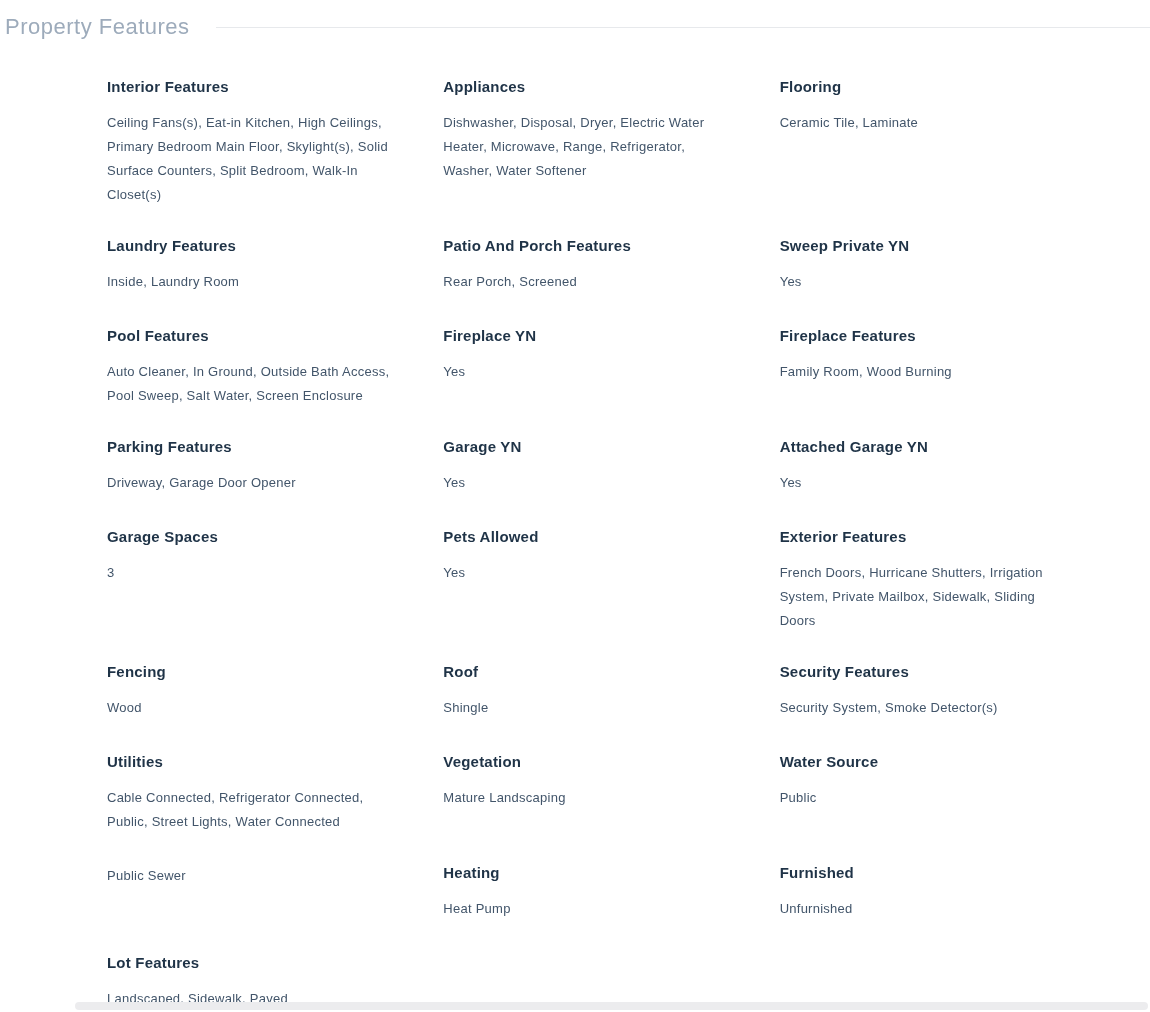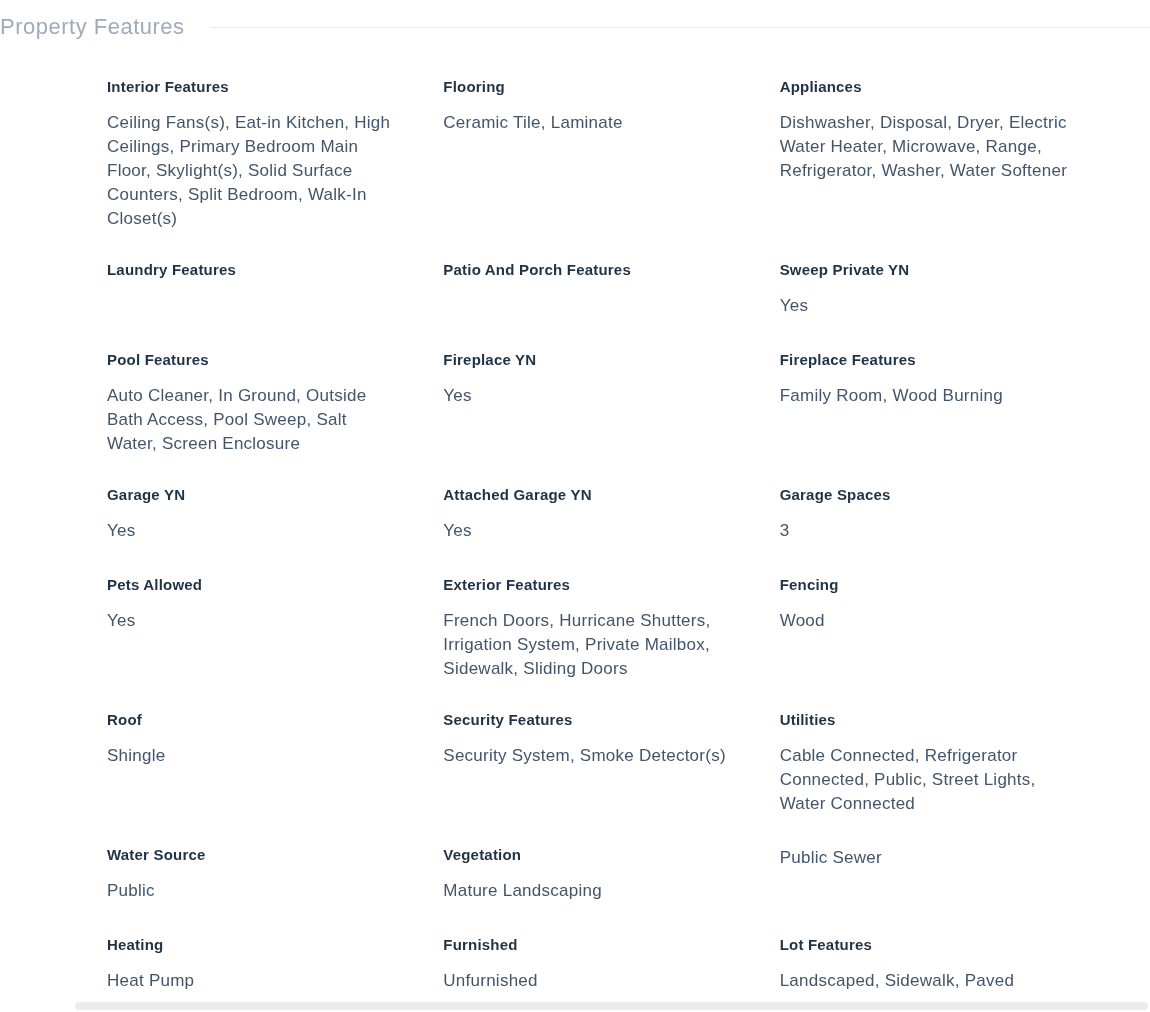--- a/index.html
+++ b/index.html
@@ -12,20 +12,21 @@
   }
   .page {
     position: relative;
     width: 1150px;
     height: 1012px;
     padding-top: 12px;
   }
   .section-header {
     display: flex;
     align-items: center;
+    padding-left: 5px;
     height: 30px;
   }
   .section-title {
     font-size: 22px;
     font-weight: 500;
     letter-spacing: 0.5px;
     color: #9dabbb;
     white-space: nowrap;
   }
   .section-divider {
@@ -43,21 +44,21 @@
   }
   .feature-item { min-height: 60px; }
   .feature-label {
     font-size: 15px;
     font-weight: 700;
     color: #1f3347;
     letter-spacing: 0.2px;
     margin-bottom: 16px;
   }
   .feature-value {
-    font-size: 17px;
+    font-size: 13px;
     font-weight: 400;
     color: #42556a;
     letter-spacing: 0.25px;
     line-height: 24px;
   }
   .h-scrollbar {
     position: absolute;
     left: 75px;
     right: 2px;
     bottom: 2px;
@@ -76,35 +77,37 @@
     <div class="section-divider"></div>
   </div>
 
   <div class="features-grid">
     <div class="feature-item">
       <div class="feature-label">Interior Features</div>
       <div class="feature-value">Ceiling Fans(s), Eat-in Kitchen, High Ceilings, Primary Bedroom Main Floor, Skylight(s), Solid Surface Counters, Split Bedroom, Walk-In Closet(s)</div>
     </div>
 
     <div class="feature-item">
+      <div class="feature-label">Appliances</div>
+      <div class="feature-value">Dishwasher, Disposal, Dryer, Electric Water Heater, Microwave, Range, Refrigerator, Washer, Water Softener</div>
+    </div>
+
+    <div class="feature-item">
       <div class="feature-label">Flooring</div>
       <div class="feature-value">Ceramic Tile, Laminate</div>
     </div>
 
     <div class="feature-item">
-      <div class="feature-label">Appliances</div>
-      <div class="feature-value">Dishwasher, Disposal, Dryer, Electric Water Heater, Microwave, Range, Refrigerator, Washer, Water Softener</div>
-    </div>
-
-    <div class="feature-item">
       <div class="feature-label">Laundry Features</div>
+      <div class="feature-value">Inside, Laundry Room</div>
     </div>
 
     <div class="feature-item">
       <div class="feature-label">Patio And Porch Features</div>
+      <div class="feature-value">Rear Porch, Screened</div>
     </div>
 
     <div class="feature-item">
       <div class="feature-label">Sweep Private YN</div>
       <div class="feature-value">Yes</div>
     </div>
 
     <div class="feature-item">
       <div class="feature-label">Pool Features</div>
       <div class="feature-value">Auto Cleaner, In Ground, Outside Bath Access, Pool Sweep, Salt Water, Screen Enclosure</div>
@@ -113,20 +116,24 @@
     <div class="feature-item">
       <div class="feature-label">Fireplace YN</div>
       <div class="feature-value">Yes</div>
     </div>
 
     <div class="feature-item">
       <div class="feature-label">Fireplace Features</div>
       <div class="feature-value">Family Room, Wood Burning</div>
     </div>
 
+    <div class="feature-item">
+      <div class="feature-label">Parking Features</div>
+      <div class="feature-value">Driveway, Garage Door Opener</div>
+    </div>
 
     <div class="feature-item">
       <div class="feature-label">Garage YN</div>
       <div class="feature-value">Yes</div>
     </div>
 
     <div class="feature-item">
       <div class="feature-label">Attached Garage YN</div>
       <div class="feature-value">Yes</div>
     </div>
@@ -160,30 +167,30 @@
       <div class="feature-label">Security Features</div>
       <div class="feature-value">Security System, Smoke Detector(s)</div>
     </div>
 
     <div class="feature-item">
       <div class="feature-label">Utilities</div>
       <div class="feature-value">Cable Connected, Refrigerator Connected, Public, Street Lights, Water Connected</div>
     </div>
 
     <div class="feature-item">
+      <div class="feature-label">Vegetation</div>
+      <div class="feature-value">Mature Landscaping</div>
+    </div>
+
+    <div class="feature-item">
       <div class="feature-label">Water Source</div>
       <div class="feature-value">Public</div>
     </div>
 
     <div class="feature-item">
-      <div class="feature-label">Vegetation</div>
-      <div class="feature-value">Mature Landscaping</div>
-    </div>
-
-    <div class="feature-item">
       <div class="feature-value">Public Sewer</div>
     </div>
 
 
     <div class="feature-item">
       <div class="feature-label">Heating</div>
       <div class="feature-value">Heat Pump</div>
     </div>
 
     <div class="feature-item">

